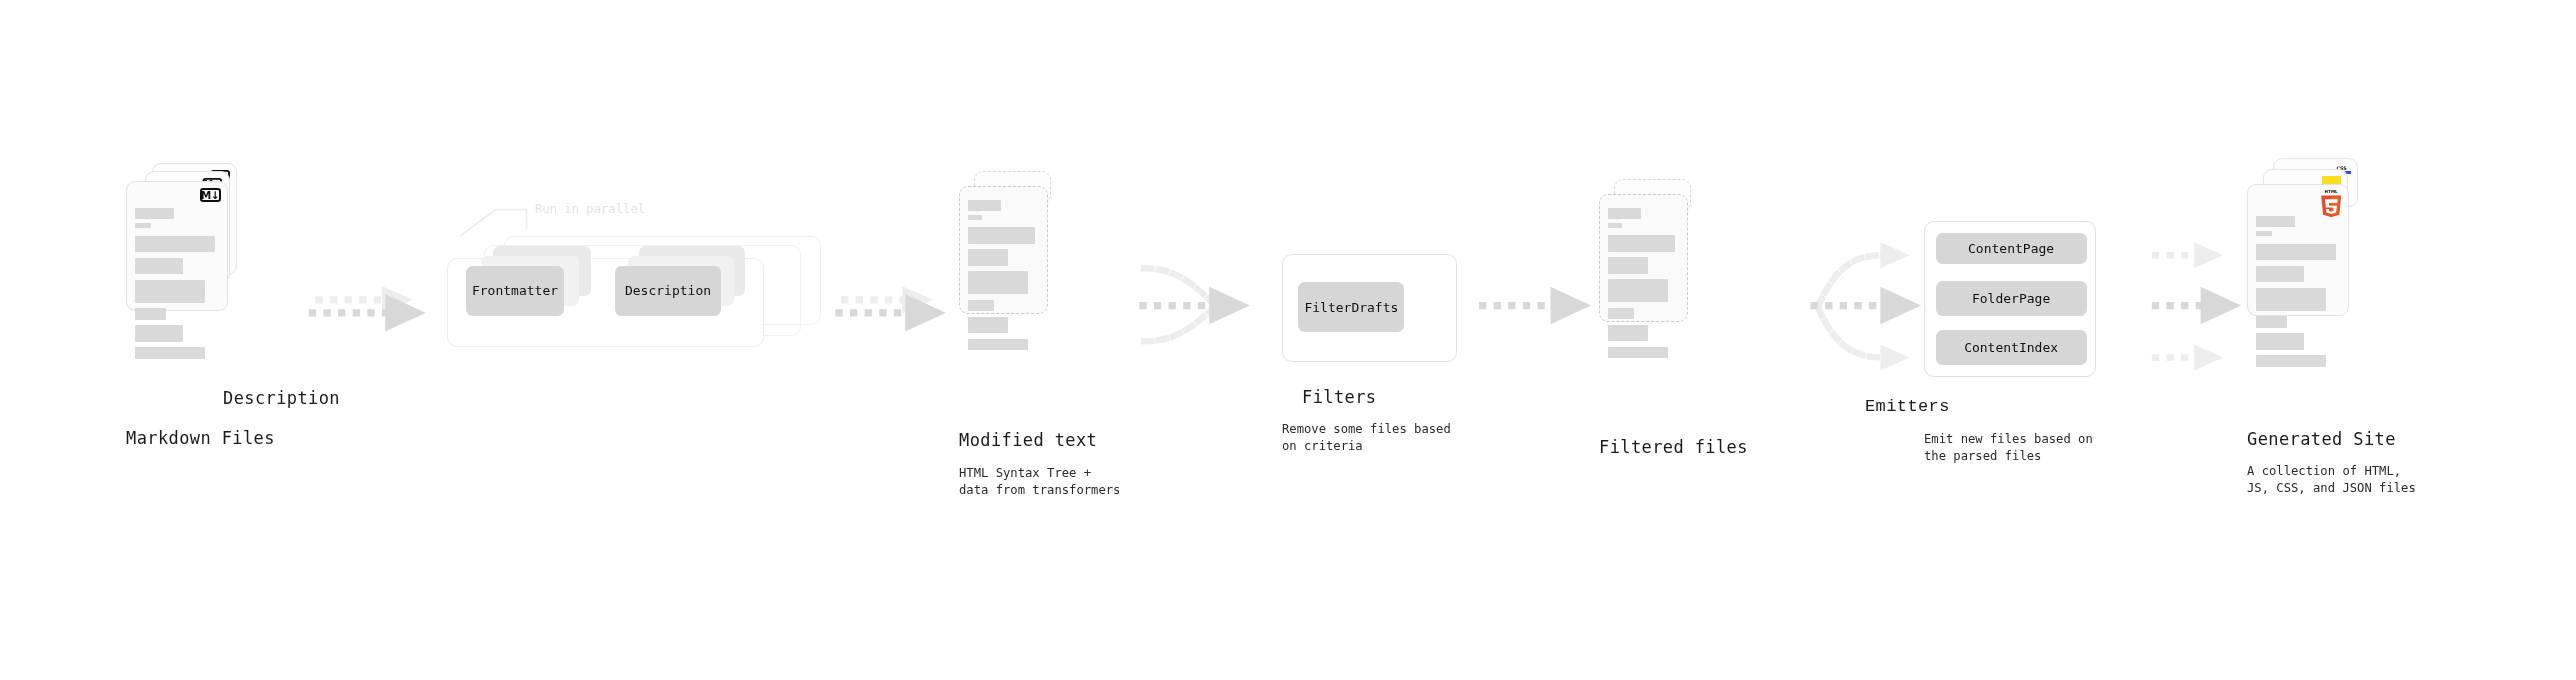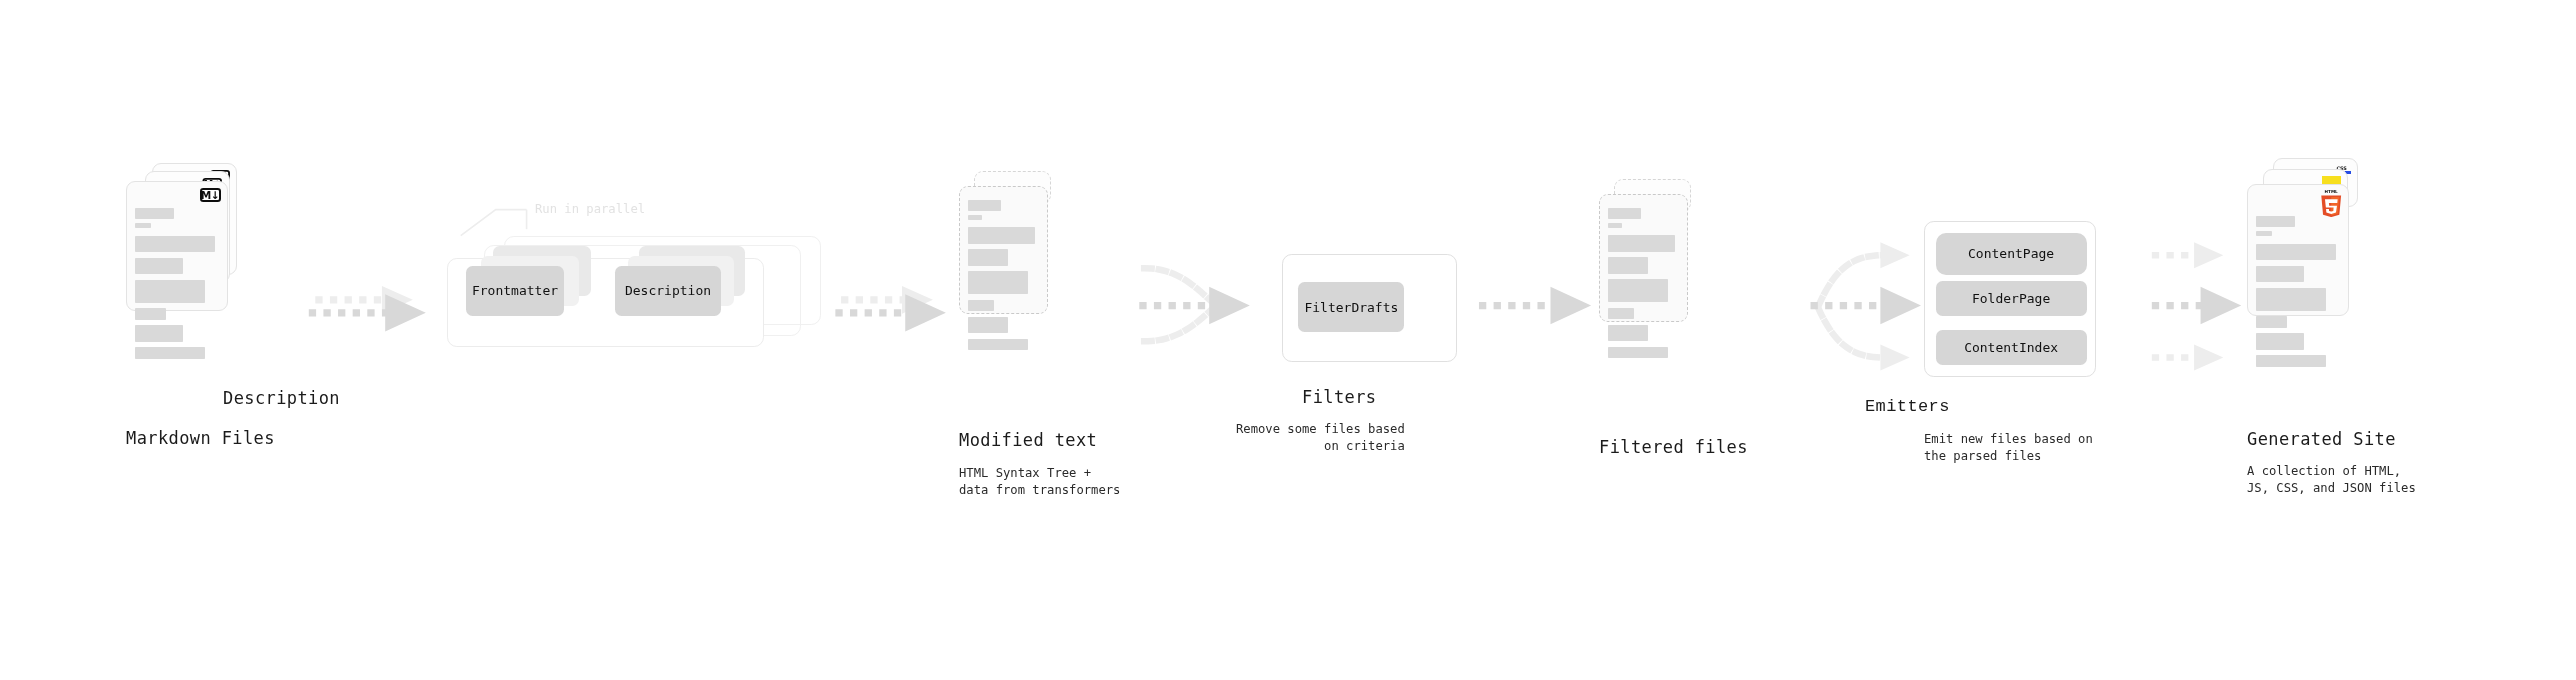--- a/index.html
+++ b/index.html
@@ -208,21 +208,21 @@
   <div class="node title" style="left:959px;top:430px;">Modified text</div>
   <div class="node subtitle" style="left:959px;top:465px;">HTML Syntax Tree +
 data from transformers</div>
 
   <div class="node" style="left:1282px;top:254px;">
     <div class="pbox" style="left:0px;top:0px;width:175px;height:108px;">
       <div class="chip" style="left:15.4px;top:27px;width:106px;height:50px;">FilterDrafts</div>
     </div>
   </div>
   <div class="node title" style="left:1302px;top:387px;">Filters</div>
-  <div class="node subtitle" style="left:1236px;top:421px;text-align:right;">Remove some files based
+  <div class="node subtitle" style="left:1282px;top:421px;">Remove some files based
 on criteria</div>
 
   <div class="node" style="left:1599px;top:179px;">
     <div class="filecard dashed ghost" style="left:14.6px;top:0px;width:77px;height:32.5px;"></div>
     <div class="filecard dashed" style="left:0px;top:14.6px;width:89px;height:128px;">
       <div class="lines" style="top:13px;">
         <div class="ln" style="width:47%;height:11.4px;"></div>
         <div class="ln" style="width:19%;height:4.9px;margin-bottom:7.3px;"></div>
         <div class="ln" style="width:95%;height:16.3px;margin-bottom:5.7px;"></div>
         <div class="ln" style="width:57%;height:16.3px;margin-bottom:5.7px;"></div>
@@ -230,21 +230,21 @@
         <div class="ln" style="width:37%;height:11.4px;margin-bottom:5.7px;"></div>
         <div class="ln" style="width:57%;height:16.3px;margin-bottom:5.7px;"></div>
         <div class="ln" style="width:84%;height:11.4px;"></div>
       </div>
     </div>
   </div>
   <div class="node title" style="left:1599px;top:437px;text-align:center;">Filtered files</div>
 
   <div class="node" style="left:1924px;top:221px;">
     <div class="pbox" style="left:0px;top:0px;width:172px;height:156px;">
-      <div class="chip" style="left:10.6px;top:10.6px;width:151px;height:42px;border-radius:10px;">ContentPage</div>
+      <div class="chip" style="left:10.6px;top:10.6px;width:151px;height:31px;">ContentPage</div>
       <div class="chip" style="left:10.6px;top:59px;width:151px;height:35px;">FolderPage</div>
       <div class="chip" style="left:10.6px;top:108px;width:151px;height:35px;">ContentIndex</div>
     </div>
   </div>
   <div class="node title" style="left:1865px;top:397px;font-family:Liberation Mono, monospace;">Emitters</div>
   <div class="node subtitle" style="left:1924px;top:431px;">Emit new files based on
 the parsed files</div>
 
   <div class="node" style="left:2247px;top:158px;">
     <div class="filecard ghost" style="left:26px;top:0px;height:49px;">

